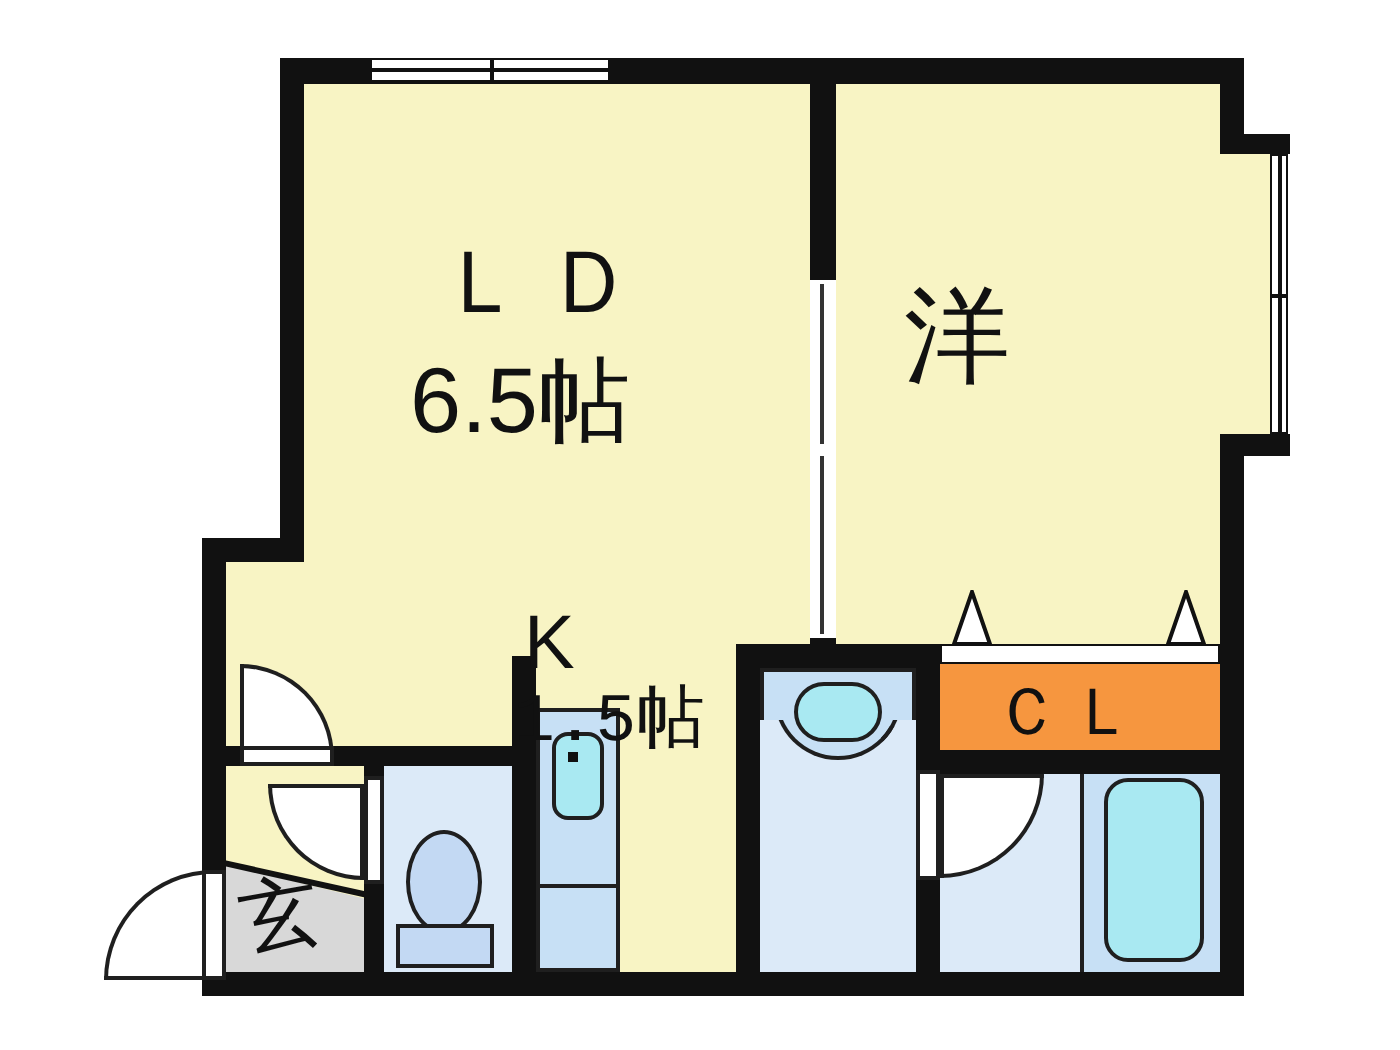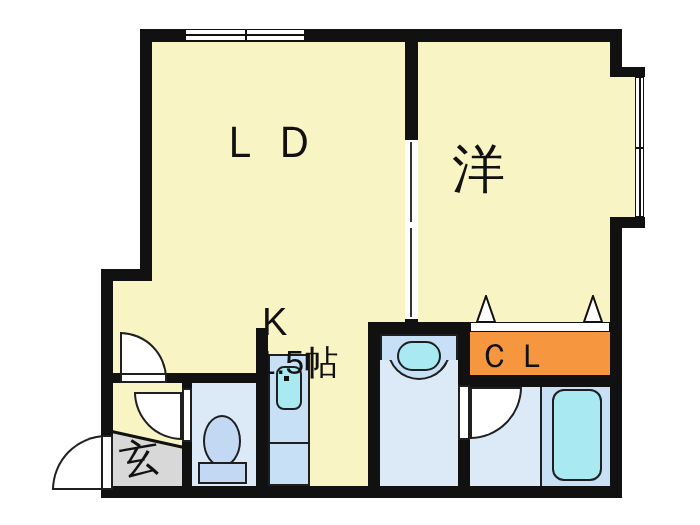--- a/index.html
+++ b/index.html
@@ -94,23 +94,24 @@
   <div class="abs fixture" style="left:387px;top:348px;width:64px;height:32px;border-radius:0 0 32px 32px;background:var(--counter_blue);"></div>
   <div class="abs fixture" style="left:380px;top:334px;width:78px;height:26px;background:var(--counter_blue);border-bottom:none;"></div>
   <div class="abs fixture" style="left:397px;top:341px;width:44px;height:30px;border-radius:15px;background:var(--fixture_cyan);"></div>
 
   <div class="abs fixture" style="left:203px;top:415px;width:38px;height:52px;border-radius:50%;background:var(--toilet_blue);"></div>
   <div class="abs fixture" style="left:198px;top:462px;width:49px;height:22px;background:var(--toilet_blue);"></div>
 
   <div class="abs fixture" style="left:552px;top:389px;width:50px;height:92px;border-radius:12px;background:var(--fixture_cyan);"></div>
 
   <div class="label" style="left:219px;top:120px;font-size:44px;letter-spacing:10px;">ＬＤ</div>
+  <div class="label" style="left:205px;top:177px;font-size:46px;">6.5帖</div>
 
   <div class="label" style="left:452px;top:142px;font-size:53px;">洋</div>
 
   <div class="label" style="left:262px;top:303px;font-size:38px;">K</div>
-  <div class="label" style="left:257px;top:345px;font-size:34px;">1.5帖</div>
+  <div class="label" style="left:257px;top:345px;font-size:34px;font-family:Liberation Mono, monospace;">1.5帖</div>
 
-  <div class="label" style="left:478px;top:339px;font-size:33px;letter-spacing:5px;text-align:right;">ＣＬ</div>
+  <div class="label" style="left:497px;top:339px;font-size:33px;letter-spacing:5px;text-align:right;">ＣＬ</div>
 
   <div class="label" style="left:120px;top:438px;font-size:40px;transform:rotate(-10deg);">玄</div>
 
 </div>
 
 </body></html>

